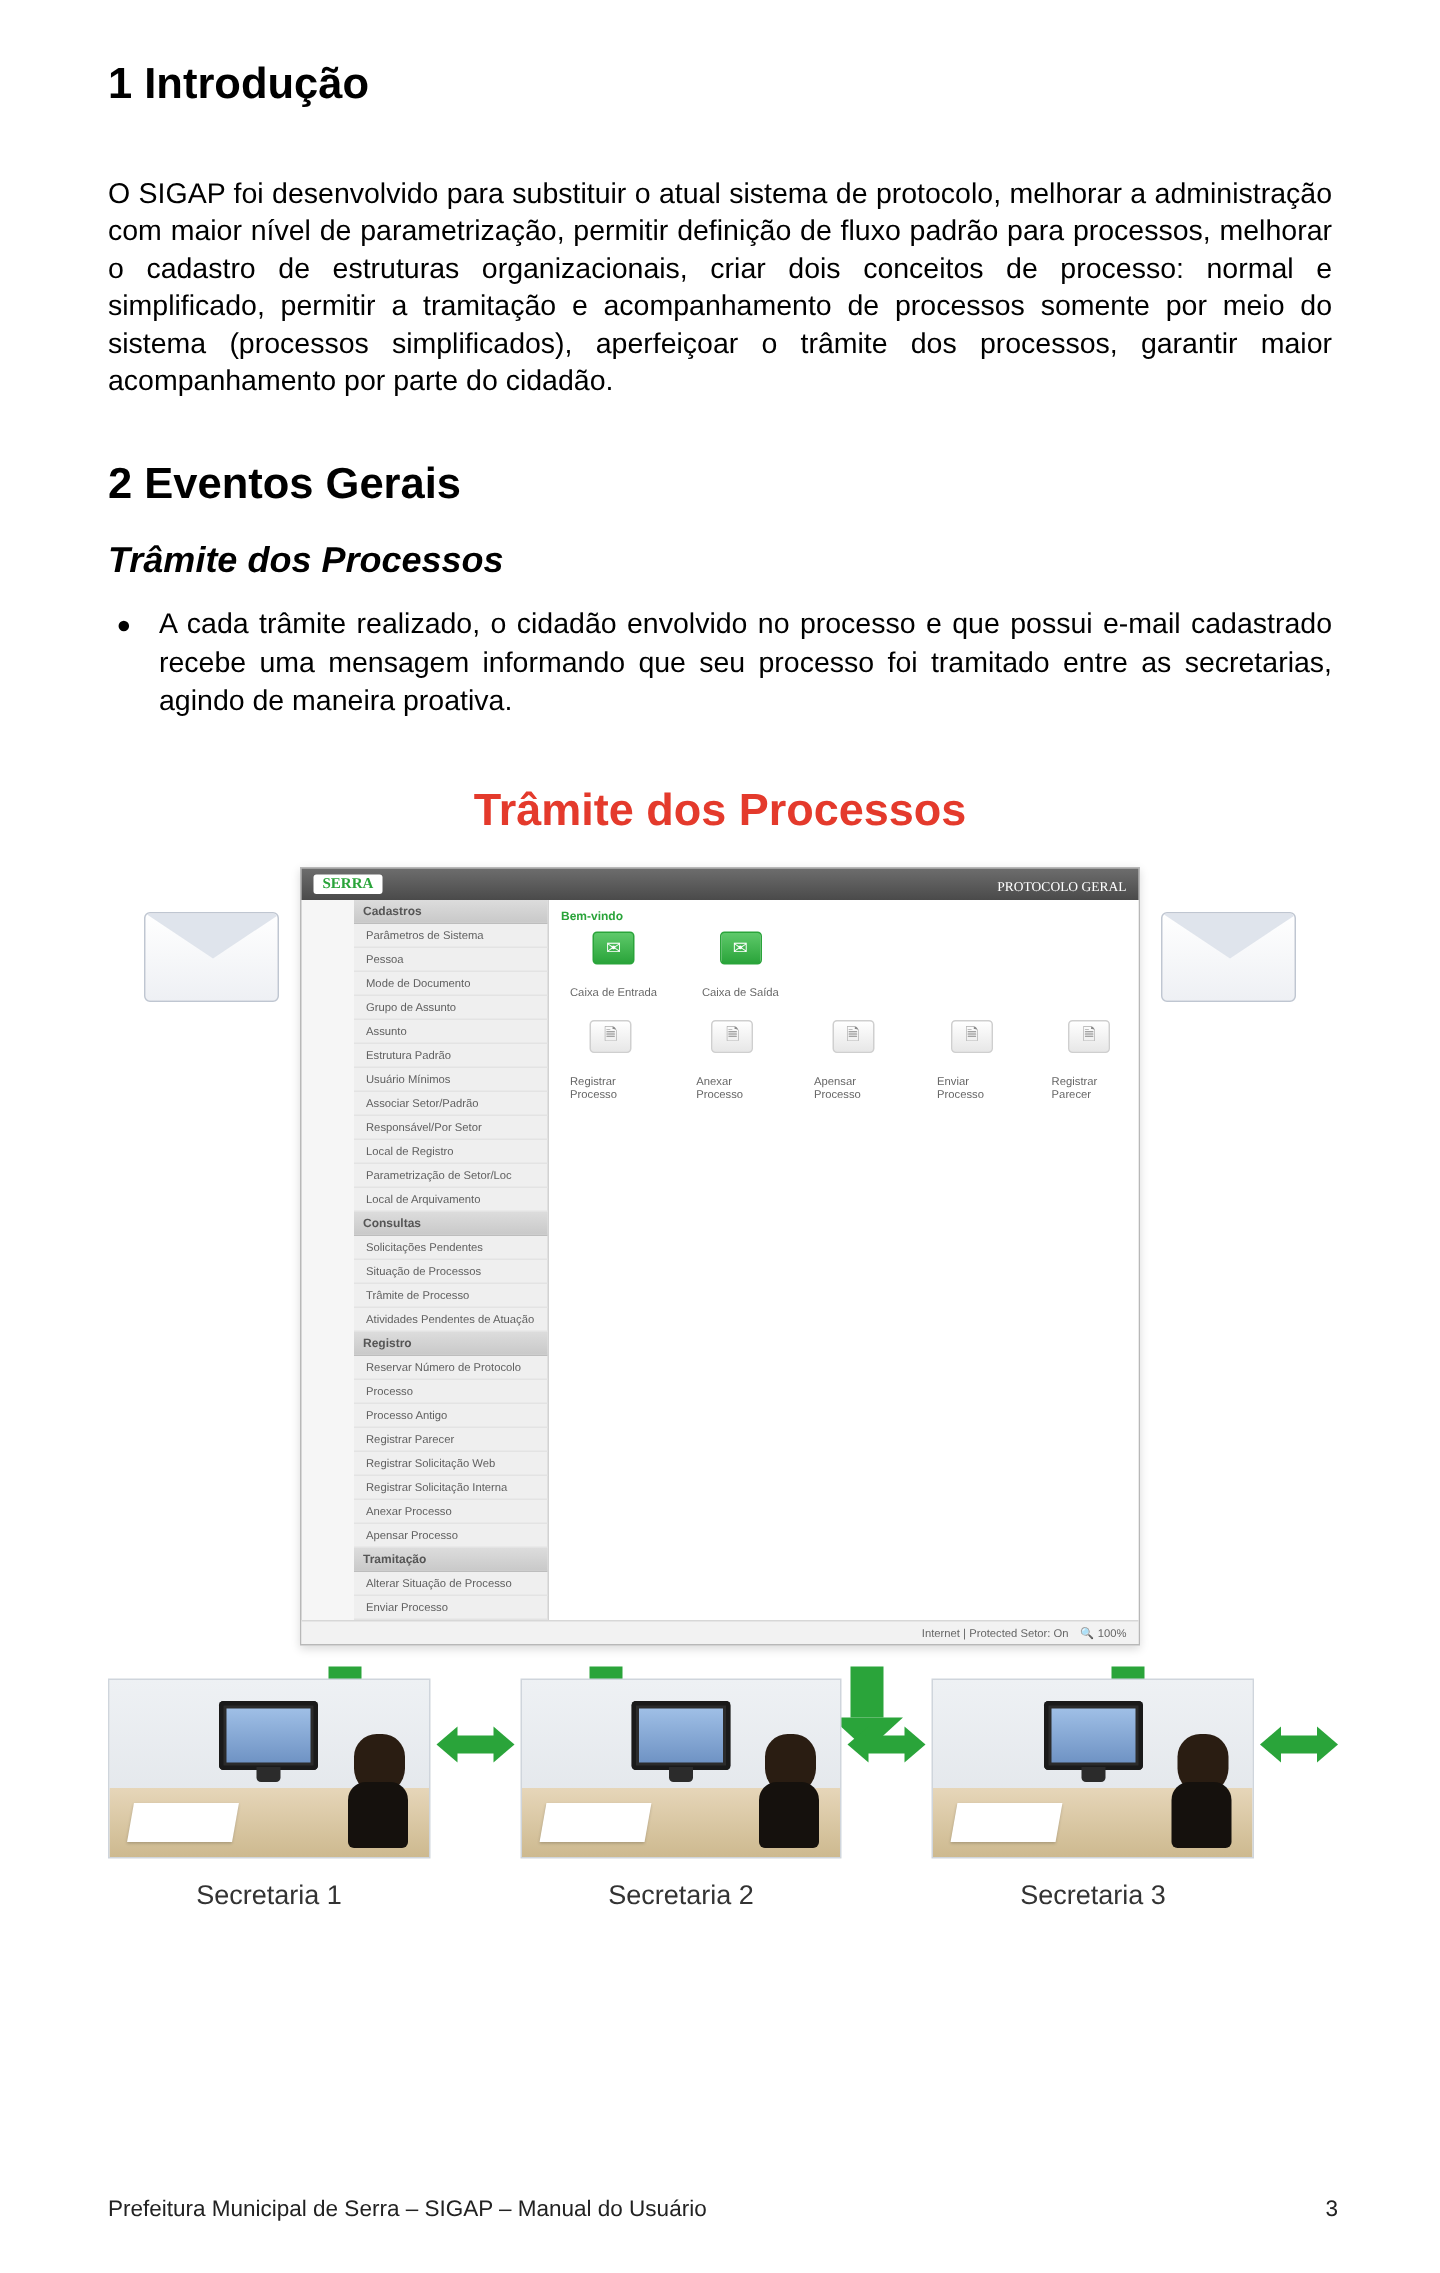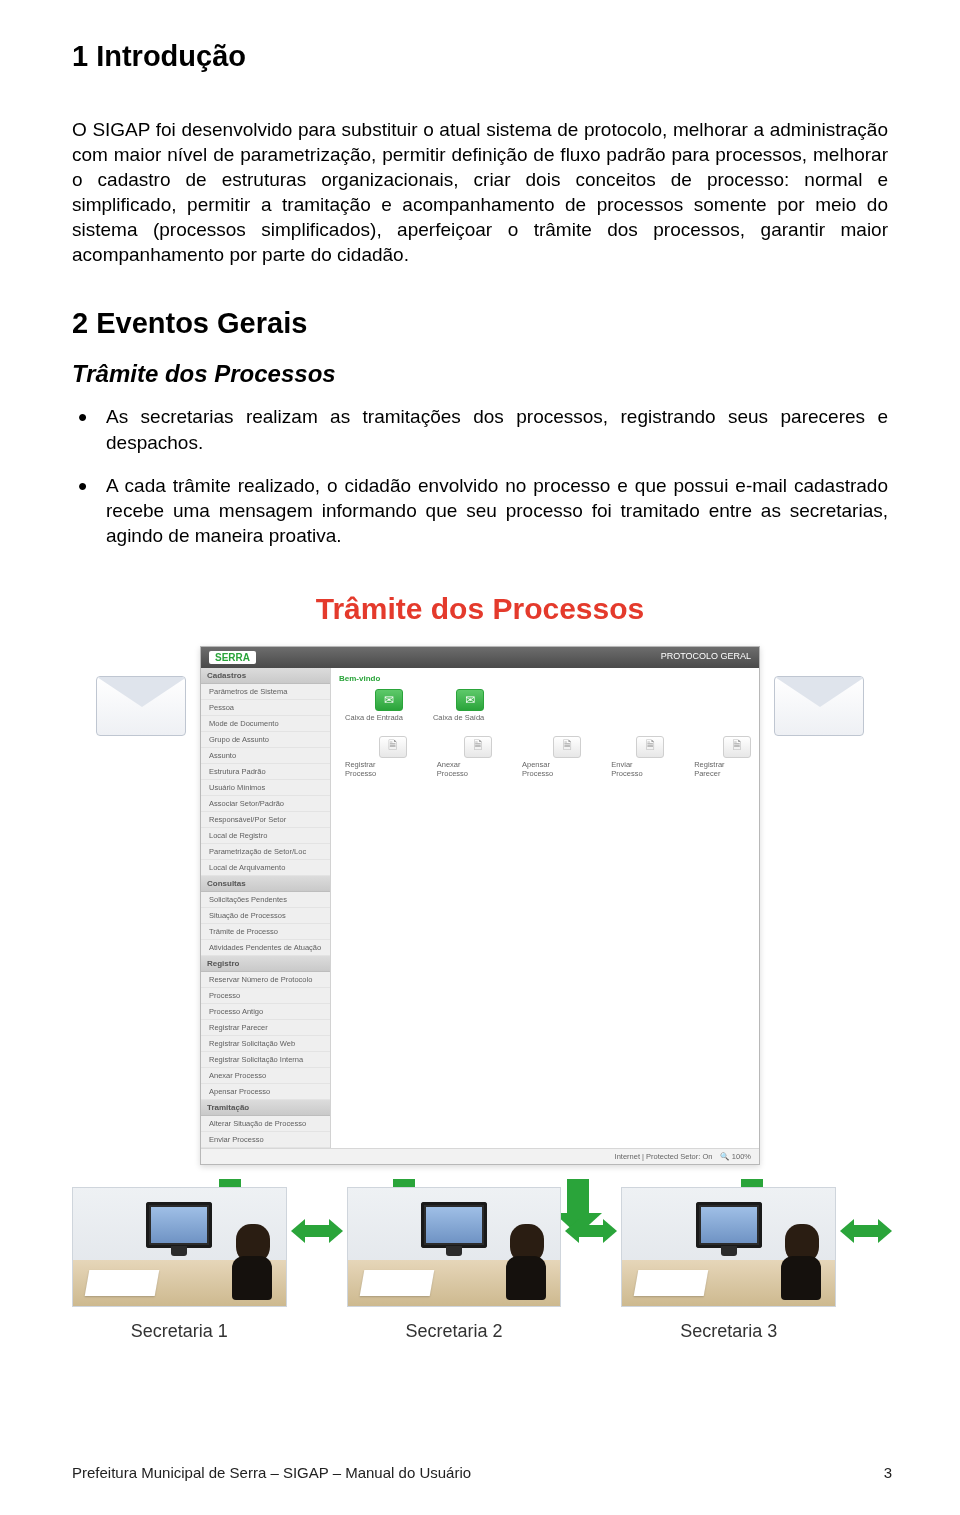--- a/index.html
+++ b/index.html
@@ -103,38 +103,40 @@
     background: #f6f6f6;
     font-size: 8px;
     color: #555;
     box-shadow: 0 2px 6px rgba(0,0,0,.15);
   }
   .app-header {
     background: linear-gradient(#6d6d6d,#4a4a4a);
     color: #fff;
     display: flex;
     justify-content: space-between;
-    align-items: flex-start;
+    align-items: flex-end;
     padding: 4px 8px;
     font-size: 9px;
+    font-family: Liberation Serif, serif;
   }
   .app-header .logo {
     background: #fff;
     color: #2aa43a;
     font-weight: bold;
     padding: 1px 6px;
     border-radius: 2px;
     display: inline-block;
     font-size: 10px;
   }
   .app-body { display: flex; min-height: 190px; }
   .app-sidebar {
     width: 130px;
     background: #efefef;
     border-right: 1px solid #d2d2d2;
+    margin-left: 35px;
   }
   .sb-group {
     background: linear-gradient(#dcdcdc,#c9c9c9);
     padding: 3px 6px;
     font-weight: bold;
     color: #555;
     border-bottom: 1px solid #bdbdbd;
     font-size: 8px;
   }
   .sb-item {
@@ -142,21 +144,21 @@
     border-bottom: 1px solid #e3e3e3;
     font-size: 7.5px;
     color: #606060;
     white-space: nowrap;
     overflow: hidden;
     text-overflow: ellipsis;
   }
   .app-main { flex: 1; background: #fff; padding: 6px 8px; }
   .crumb { color: #2aa43a; font-weight: bold; font-size: 8px; margin-bottom: 6px; }
   .tiles-row { display: flex; gap: 30px; margin: 6px 0 14px 6px; }
-  .tile { display: flex; flex-direction: column; align-items: flex-end; gap: 2px; font-size: 7.5px; color: #666; }
+  .tile { display: flex; flex-direction: column; align-items: center; gap: 14px; font-size: 7.5px; color: #666; }
   .tile .ic-box {
     width: 28px; height: 22px;
     background: linear-gradient(#fff,#e7e7e7);
     border: 1px solid #cfcfcf;
     border-radius: 3px;
     position: relative;
   }
   .tile.green .ic-box { background: linear-gradient(#5ec96a,#2aa43a); border-color: #2aa43a; }
   .tile .ic-box::after{
     content:"✉"; position:absolute; inset:0; display:flex; align-items:center; justify-content:center;
@@ -267,21 +269,20 @@
 </style>
 </head>
 <body>
 
 <h1 class="sec-title">1  Introdução</h1>
 <p class="body">O SIGAP foi desenvolvido para substituir o atual sistema de protocolo, melhorar a administração com maior nível de parametrização, permitir definição de fluxo padrão para processos, melhorar o cadastro de estruturas organizacionais, criar dois conceitos de processo: normal e simplificado, permitir a tramitação e acompanhamento de processos somente por meio do sistema (processos simplificados), aperfeiçoar o trâmite dos processos, garantir maior acompanhamento por parte do cidadão.</p>
 
 <h1 class="sec-title mt">2  Eventos Gerais</h1>
 <h2 class="sub">Trâmite dos Processos</h2>
 <ul class="bullets">
-  <li>As secretarias realizam as tramitações dos processos, registrando seus pareceres e despachos.</li>
   <li>A cada trâmite realizado, o cidadão envolvido no processo e que possui e-mail cadastrado recebe uma mensagem informando que seu processo foi tramitado entre as secretarias, agindo de maneira proativa.</li>
 </ul>
 
 <div class="diagram">
   <div class="diagram-title">Trâmite dos Processos</div>
 
   <div class="app-row">
     <div class="envelope">
         <div class="env-body"></div>
       </div>

